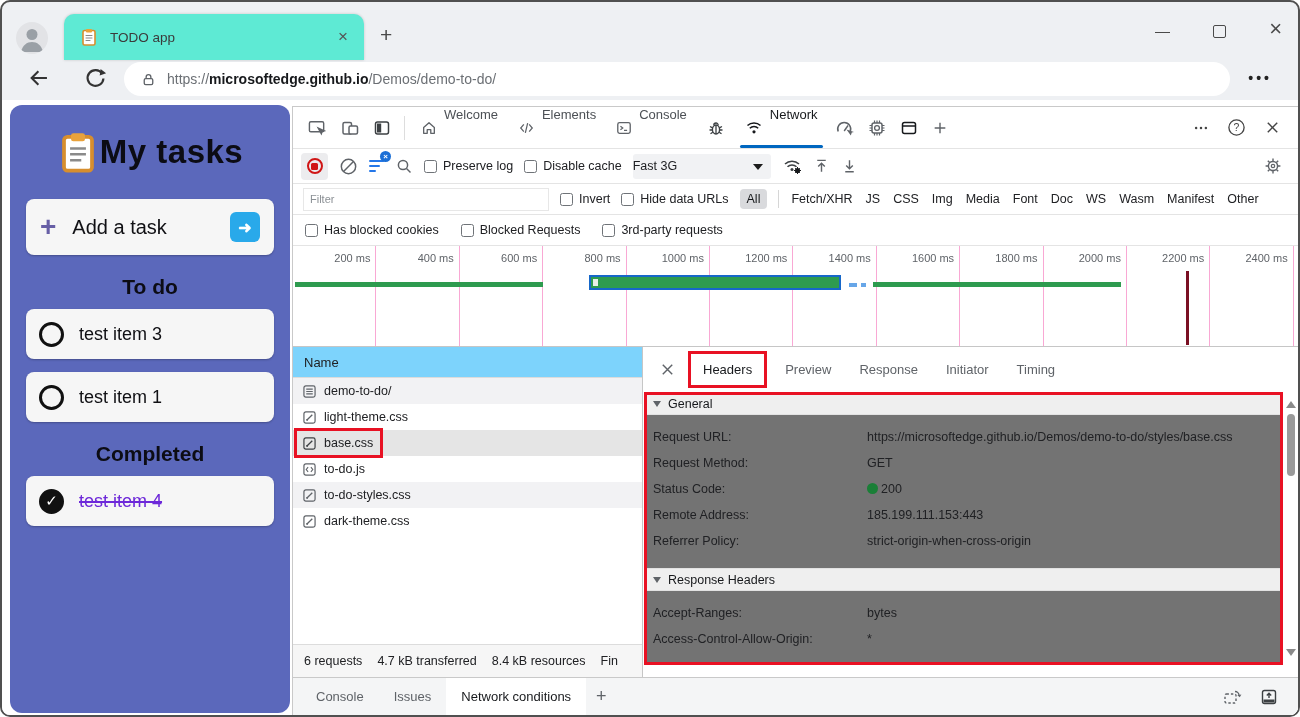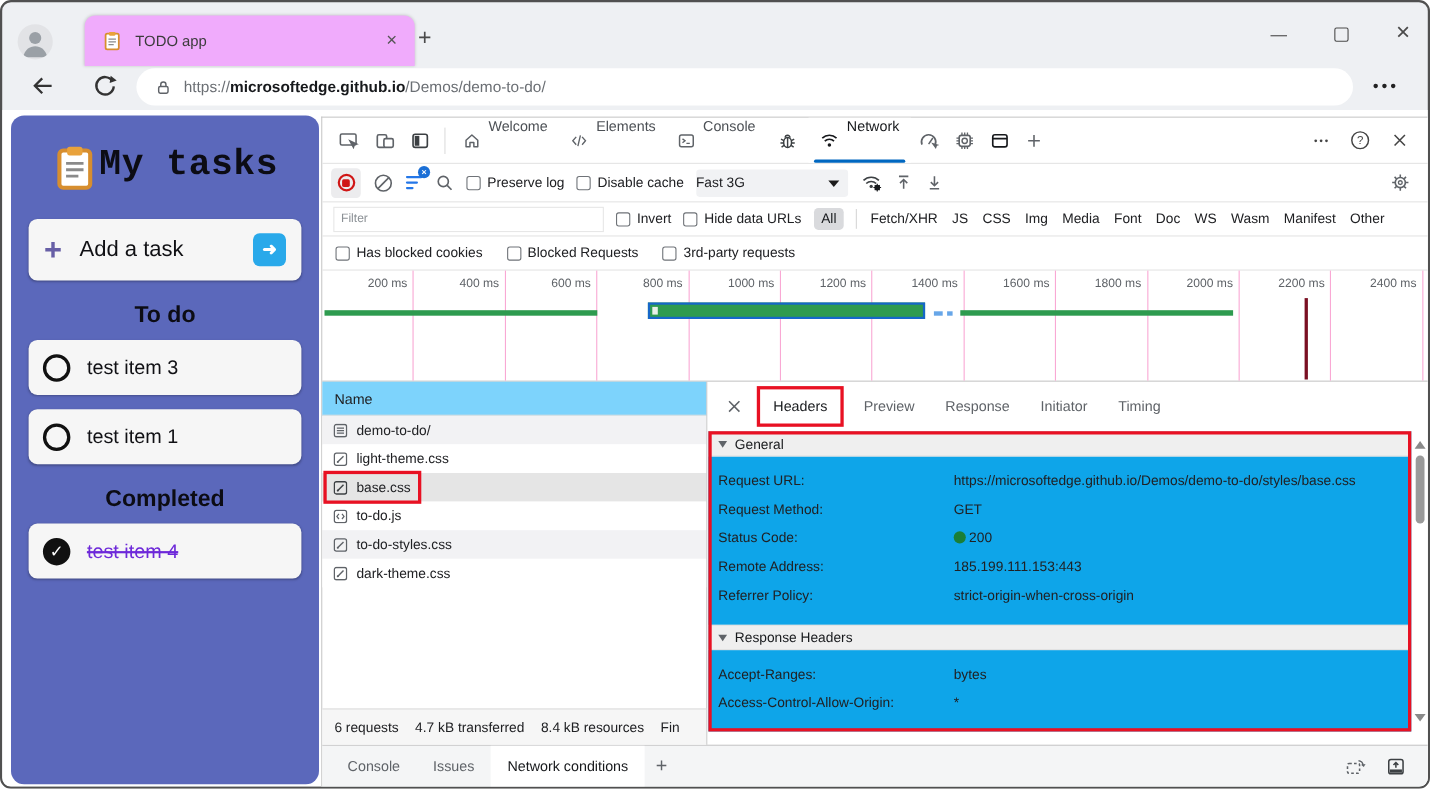--- a/index.html
+++ b/index.html
@@ -7,22 +7,22 @@
   body { font-family:"Liberation Sans", sans-serif; }
 
   .window{
     width:1300px;height:717px;position:relative;overflow:hidden;
     background:#eef0f3;border:2px solid #505050;border-radius:10px;
   }
 
   
   .tabstrip{position:relative;height:58px;}
   .avatar{position:absolute;left:14px;top:20px;width:32px;height:32px;border-radius:50%;background:#e2e3e6;overflow:hidden;}
-  .tab{position:absolute;left:62px;top:12px;width:300px;height:46px;background:#f0abfc;border-radius:10px 10px 0 0;
-       box-shadow:0 0 3px rgba(0,0,0,.18);display:flex;align-items:center;padding:0 12px 0 16px;margin-left:13px;}
+  .tab{position:absolute;left:62px;top:12px;width:300px;height:46px;background:#5eead4;border-radius:10px 10px 0 0;
+       box-shadow:0 0 3px rgba(0,0,0,.18);display:flex;align-items:center;padding:0 12px 0 16px;}
   .tab-title{font-size:13.5px;color:#3b3b3b;margin-left:12px;flex:1;}
   .tab-close{font-size:17px;color:#555;cursor:default;padding:0 4px;}
   .newtab{position:absolute;left:378px;top:24px;font-size:21px;color:#4a4a4a;line-height:18px;}
   .wc-min{right:128px;width:15px;border-top:1.6px solid #4a4a4a;position:absolute;top:30px;}
   .wc-max{right:72px;width:13px;height:13px;border:1.6px solid #4a4a4a;border-radius:2px;position:absolute;top:23px;}
   .wc-close{right:16px;position:absolute;top:14px;font-size:22px;color:#4a4a4a;font-weight:300;}
 
   .navbar{position:relative;height:40px;}
   .nav-ico{position:absolute;top:7px;}
   .urlbar{position:absolute;left:122px;top:2px;width:1106px;height:34px;background:#fff;border-radius:17px;
@@ -30,21 +30,21 @@
   .url-text{font-size:14px;margin-left:10px;white-space:nowrap;}
   .url-scheme,.url-path{color:#6b6f74;}
   .url-host{color:#17191c;font-weight:700;}
   .more-dots{position:absolute;right:26px;top:10px;letter-spacing:3px;font-weight:700;color:#222;font-size:14px;}
 
   
   .content{position:absolute;top:98px;left:0;right:0;bottom:0;background:#fff;}
 
   
   .tasks{position:absolute;left:8px;top:5px;width:280px;bottom:2px;background:#5b68bb;border-radius:12px;padding-top:26px;}
-  .tasks-title{display:flex;align-items:flex-start;justify-content:center;gap:1px;font-family:Liberation Mono, monospace;}
+  .tasks-title{display:flex;align-items:center;justify-content:center;gap:1px;}
   .tasks-title h1{font-size:33px;font-weight:800;color:#0c0c14;letter-spacing:.5px;}
   .add-task{margin:26px 16px 0;height:56px;background:#f6f6f6;border-radius:8px;display:flex;align-items:center;padding:0 14px;box-shadow:0 1px 2px rgba(0,0,0,.25);}
   .plus-glyph{color:#675fa6;font-size:28px;font-weight:700;line-height:24px;}
   .add-label{font-size:20px;color:#101014;margin-left:16px;}
   .go-btn{margin-left:auto;width:30px;height:30px;background:#29a9ea;border-radius:6px;color:#fff;display:flex;align-items:center;justify-content:center;font-size:16px;font-weight:700;}
   .sec-head{ text-align:center;font-size:21px;color:#0c0c14;font-weight:600;margin:20px 0 10px;}
   .task-item{margin:0 16px 13px;height:50px;background:#f6f6f6;border-radius:8px;display:flex;align-items:center;padding:0 13px;box-shadow:0 1px 2px rgba(0,0,0,.25);}
   .t-circle{width:25px;height:25px;border:3px solid #111;border-radius:50%;flex:none;}
   .t-circle.done{background:#111;color:#fff;display:flex;align-items:center;justify-content:center;font-size:15px;border-color:#111;}
   .t-label{font-size:18px;color:#101014;margin-left:15px;}
@@ -102,21 +102,21 @@
   .annot{border:3px solid #e81123;position:absolute;z-index:6;pointer-events:none;}
   .annot-base{left:1px;top:81px;width:89px;height:30px;}
   .req-footer{position:absolute;left:0;right:0;bottom:0;height:33px;background:#f6f6f6;border-top:1px solid #dcdcdc;display:flex;align-items:center;gap:15px;padding:0 11px;white-space:nowrap;overflow:hidden;font-size:12.5px;}
 
   .details{flex:1;position:relative;font-size:12.5px;color:#202124;min-width:0;}
   .det-tabs{height:45px;display:flex;align-items:center;padding-left:8px;color:#5f6368;font-size:13px;}
   .det-close{padding:0 8px;}
   .det-tab{padding:0 14px;}
   .det-tab.hdr{color:#17191c;border:3px solid #e81123;padding:8px 12px;margin:0 4px;}
   .det-red{position:absolute;left:1px;top:45px;right:15px;bottom:12px;border:3px solid #e81123;z-index:6;pointer-events:none;}
-  .det-content{position:absolute;left:1px;top:45px;right:15px;bottom:12px;overflow:hidden;background:#0ea5e9;}
+  .det-content{position:absolute;left:1px;top:45px;right:15px;bottom:12px;overflow:hidden;background:#737373;}
   .sec-hrow{height:23px;background:#efefef;border-top:1px solid #e2e2e2;border-bottom:1px solid #e2e2e2;display:flex;align-items:center;gap:7px;padding-left:9px;color:#17191c;}
   .tri{width:0;height:0;border:4.5px solid transparent;border-top:6px solid #5f6368;margin-top:5px;}
   .kv{display:flex;padding:4.5px 0 4.5px 9px;line-height:17px;}
   .k{width:214px;flex:none;}
   .v{width:404px;word-break:break-all;}
   .dot{display:inline-block;width:11px;height:11px;border-radius:50%;background:#1a7f37;margin-right:3px;vertical-align:-1px;}
   .gap8{height:9px;}
   .gap14{height:14px;}
   .det-scroll{position:absolute;right:0;top:45px;bottom:12px;width:14px;}
   .sc-up{position:absolute;top:4px;left:2px;width:0;height:0;border:5px solid transparent;border-bottom:7px solid #8a8a8a;}

